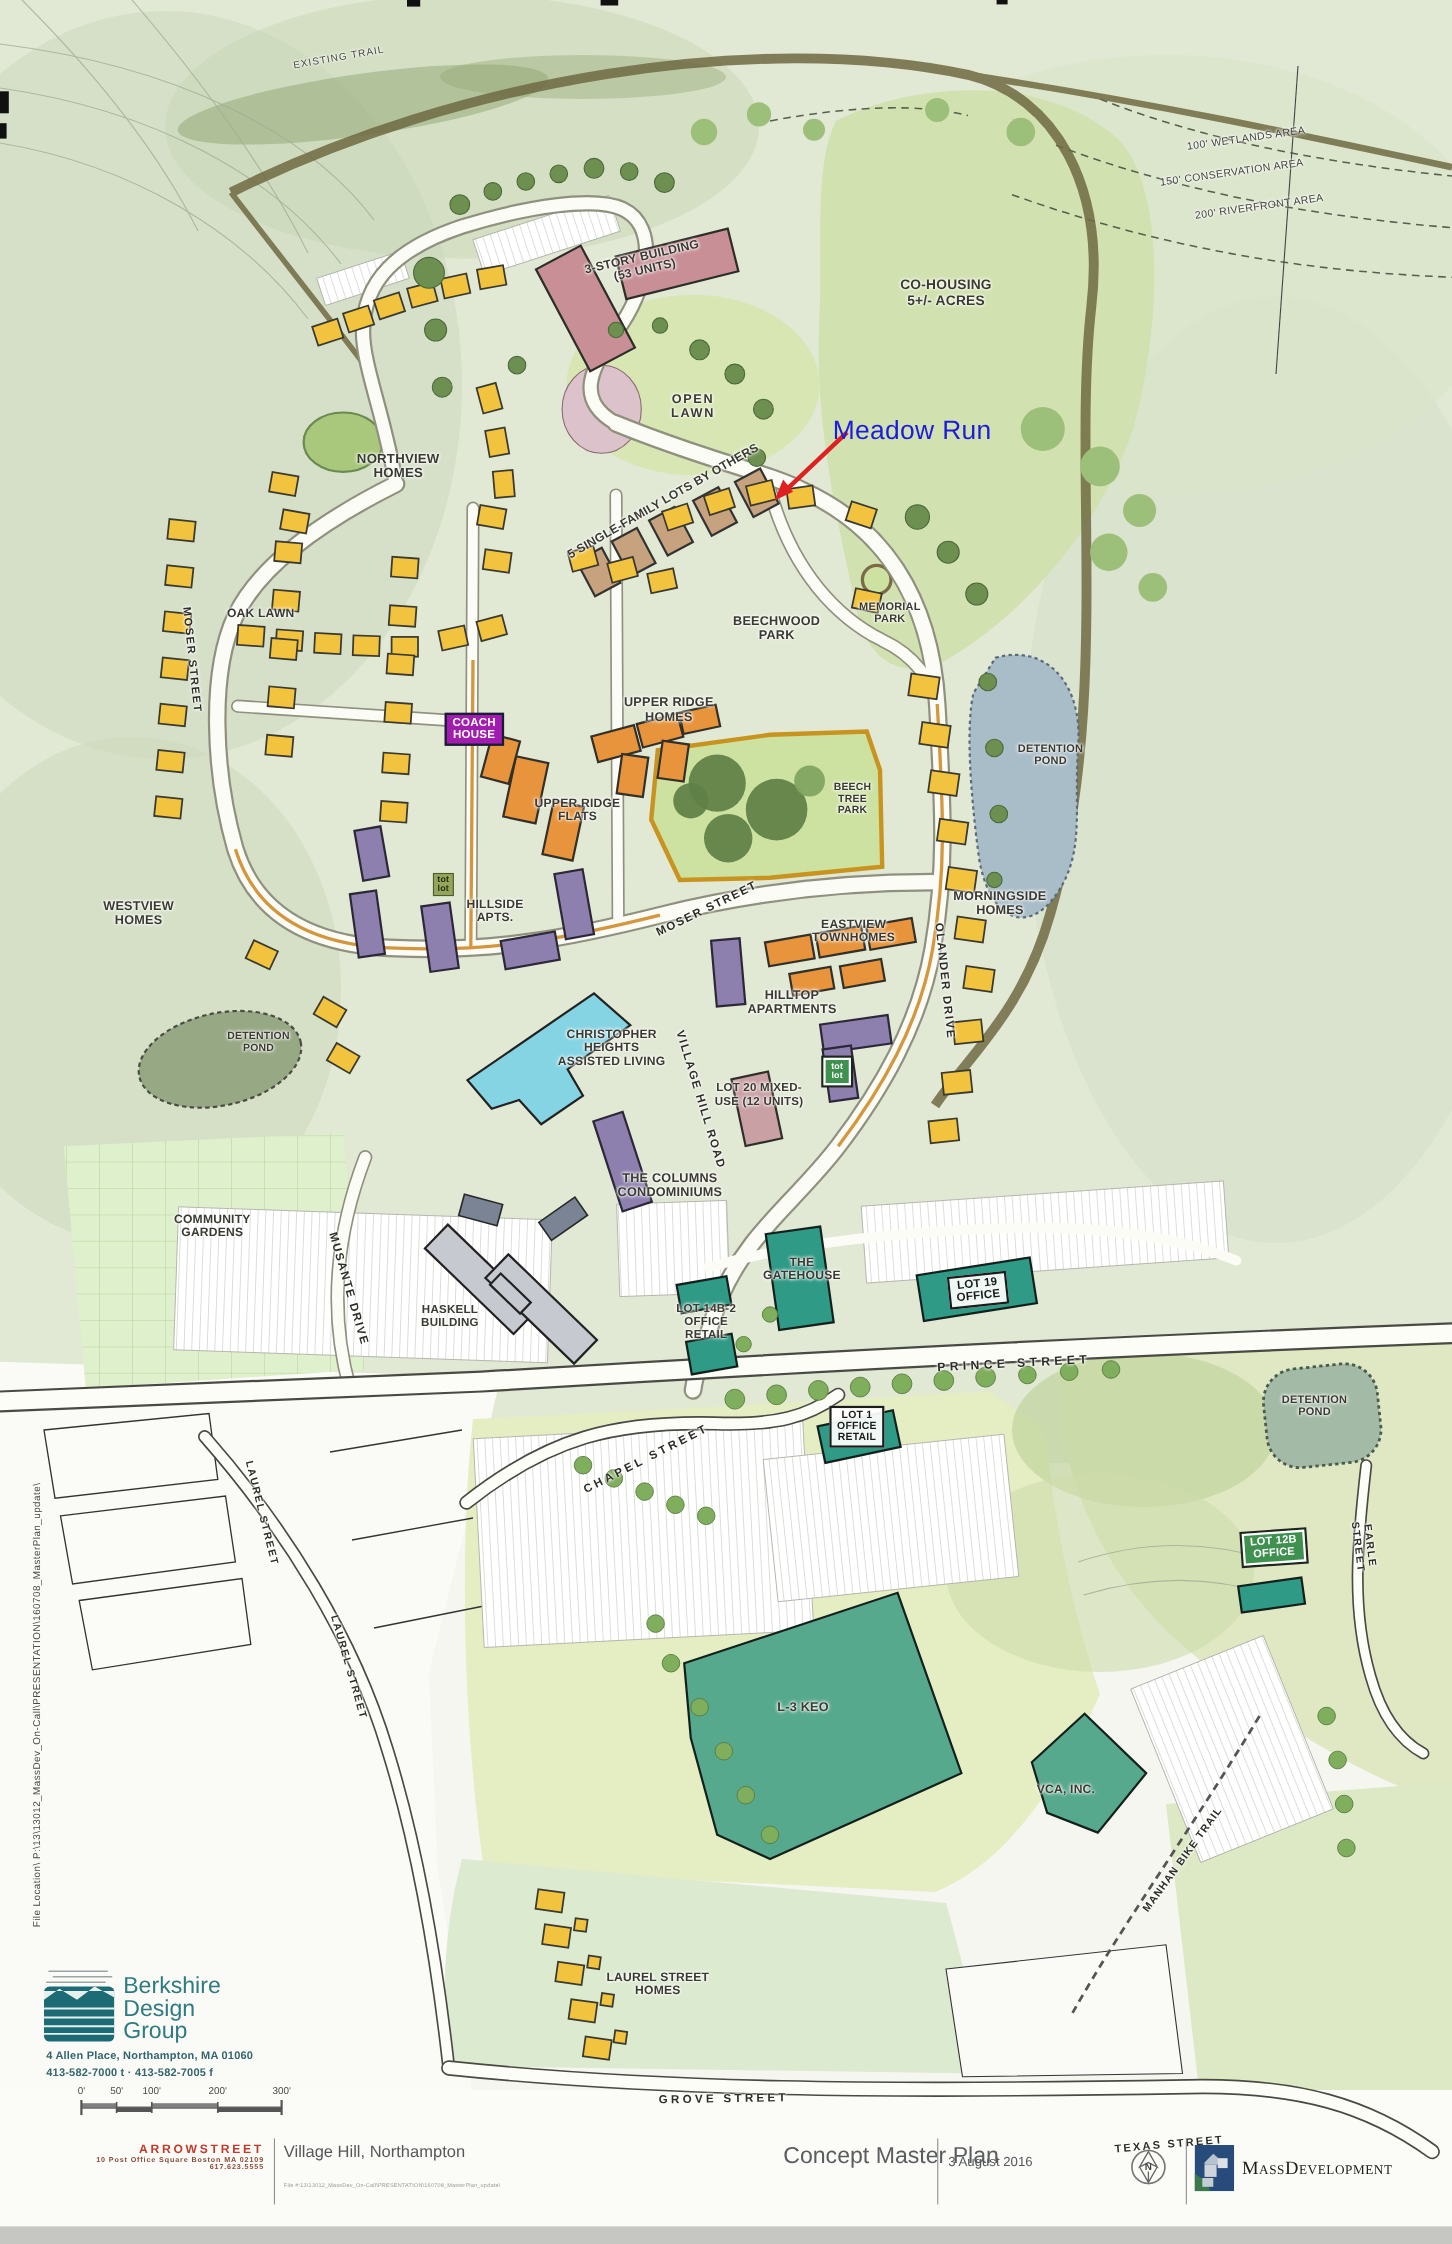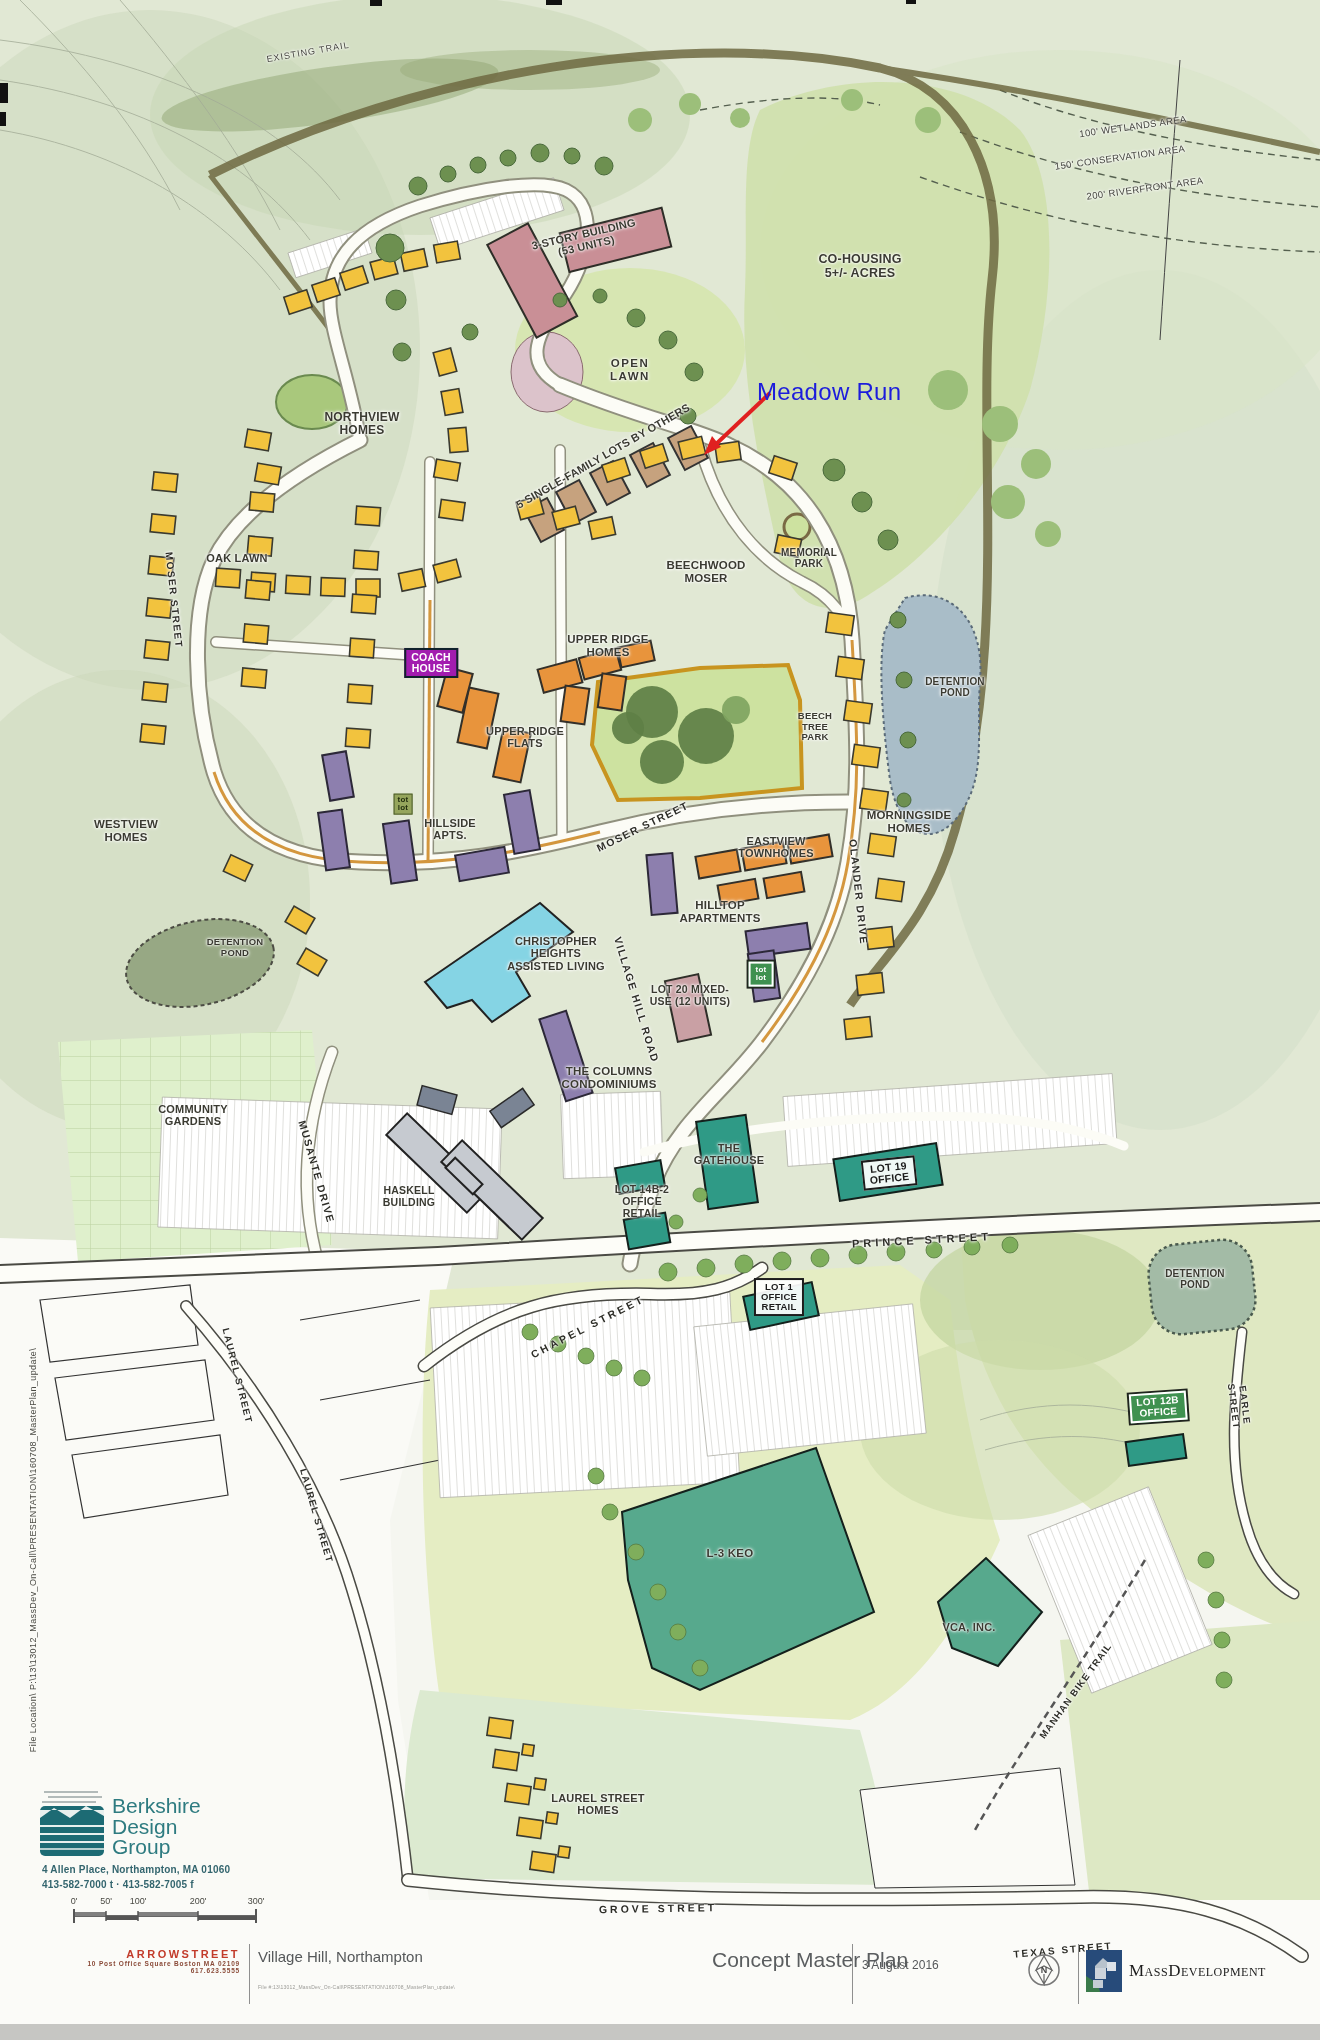--- a/index.html
+++ b/index.html
@@ -402,30 +402,30 @@
 5+/- ACRES</div>
 <div class="lbl" style="left:585px;top:240px;font-size:11px;transform:translate(-50%,-50%) rotate(-13deg);">3-STORY BUILDING
 (53 UNITS)</div>
 <div class="lbl" style="left:630px;top:370px;font-size:11.5px;font-weight:600;letter-spacing:1.5px;transform:translate(-50%,-50%);">OPEN
 LAWN</div>
 <div class="lbl" style="left:362px;top:424px;font-size:12px;transform:translate(-50%,-50%);">NORTHVIEW
 HOMES</div>
 <div class="lbl" style="left:603px;top:456px;font-size:11px;transform:translate(-50%,-50%) rotate(-30deg);">5 SINGLE-FAMILY LOTS BY OTHERS</div>
 <div class="lbl" style="left:237px;top:558px;font-size:11px;transform: translate(-50%,-50%);">OAK LAWN</div>
 <div class="lbl" style="left:706px;top:572px;font-size:11.5px;transform:translate(-50%,-50%);">BEECHWOOD
-MOSER</div>
+PARK</div>
 <div class="lbl" style="left:809px;top:558px;font-size:10px;transform:translate(-50%,-50%);">MEMORIAL
 PARK</div>
 <div class="lbl chip chip-blue" style="left:431px;top:663px;font-size:10.5px;transform:translate(-50%,-50%);">COACH
 HOUSE</div>
 <div class="lbl" style="left:608px;top:646px;font-size:11.5px;transform:translate(-50%,-50%);">UPPER RIDGE
 HOMES</div>
 <div class="lbl" style="left:525px;top:737px;font-size:11px;transform:translate(-50%,-50%);">UPPER RIDGE
 FLATS</div>
-<div class="lbl" style="left:775px;top:727px;font-size:9.5px;transform:translate(-50%,-50%);margin-left:40px;">BEECH
+<div class="lbl" style="left:775px;top:727px;font-size:9.5px;transform:translate(-50%,-50%);">BEECH
 TREE
 PARK</div>
 <div class="lbl" style="left:126px;top:831px;font-size:11.5px;transform:translate(-50%,-50%);">WESTVIEW
 HOMES</div>
 <div class="lbl street" style="left:174px;top:600px;font-size:10px;letter-spacing:1.5px;transform:translate(-50%,-50%) rotate(84deg);">MOSER STREET</div>
 <div class="lbl street" style="left:643px;top:827px;font-size:10.5px;letter-spacing:1.5px;transform:translate(-50%,-50%) rotate(-26deg);">MOSER STREET</div>
 <div class="lbl" style="left:776px;top:847px;font-size:11px;transform:translate(-50%,-50%);">EASTVIEW
 TOWNHOMES</div>
 <div class="lbl" style="left:909px;top:822px;font-size:11.5px;transform:translate(-50%,-50%);">MORNINGSIDE
 HOMES</div>

